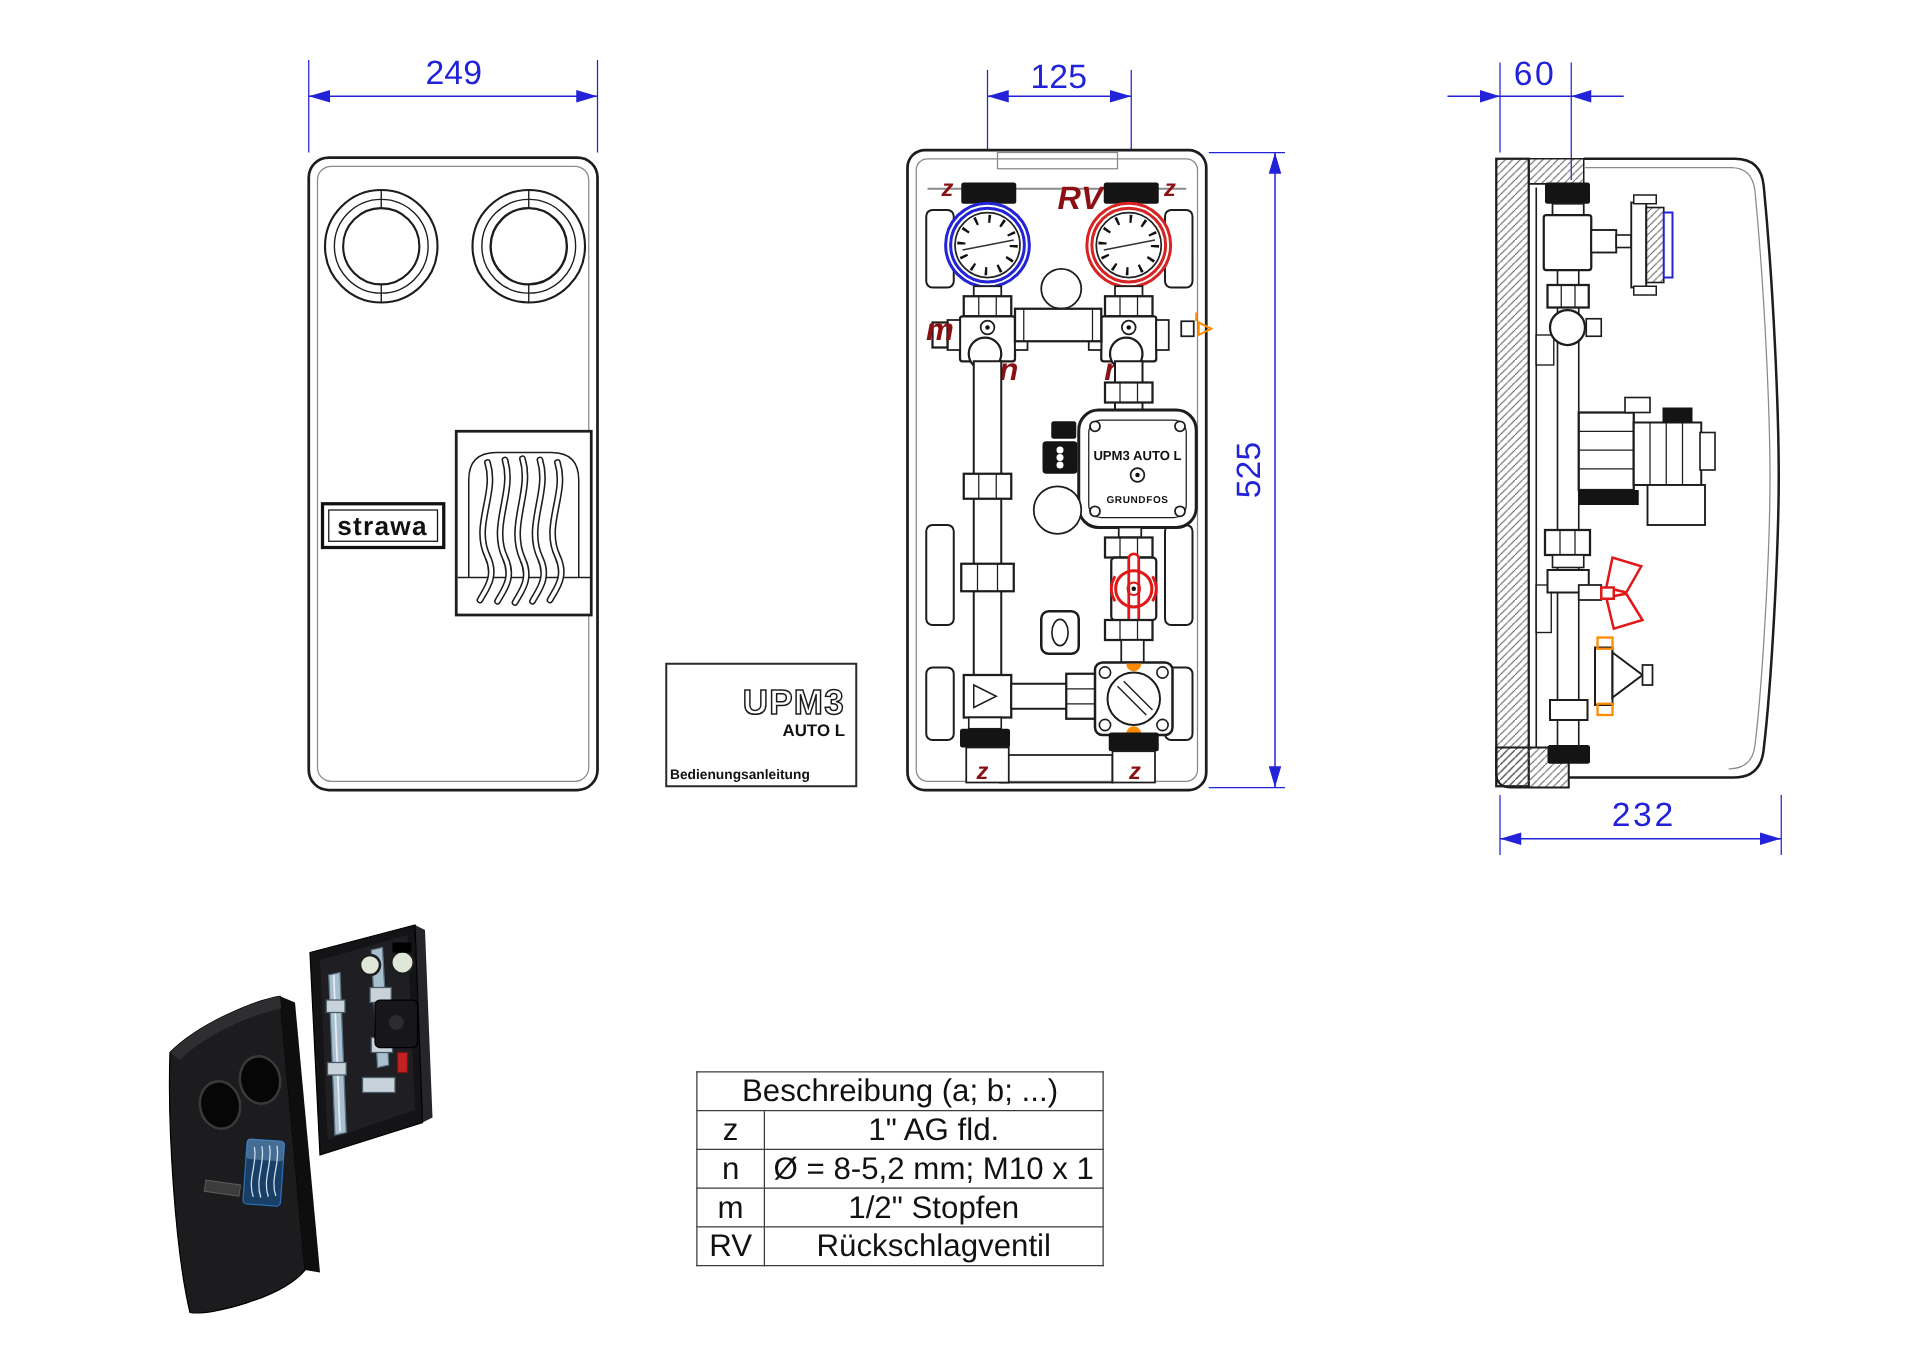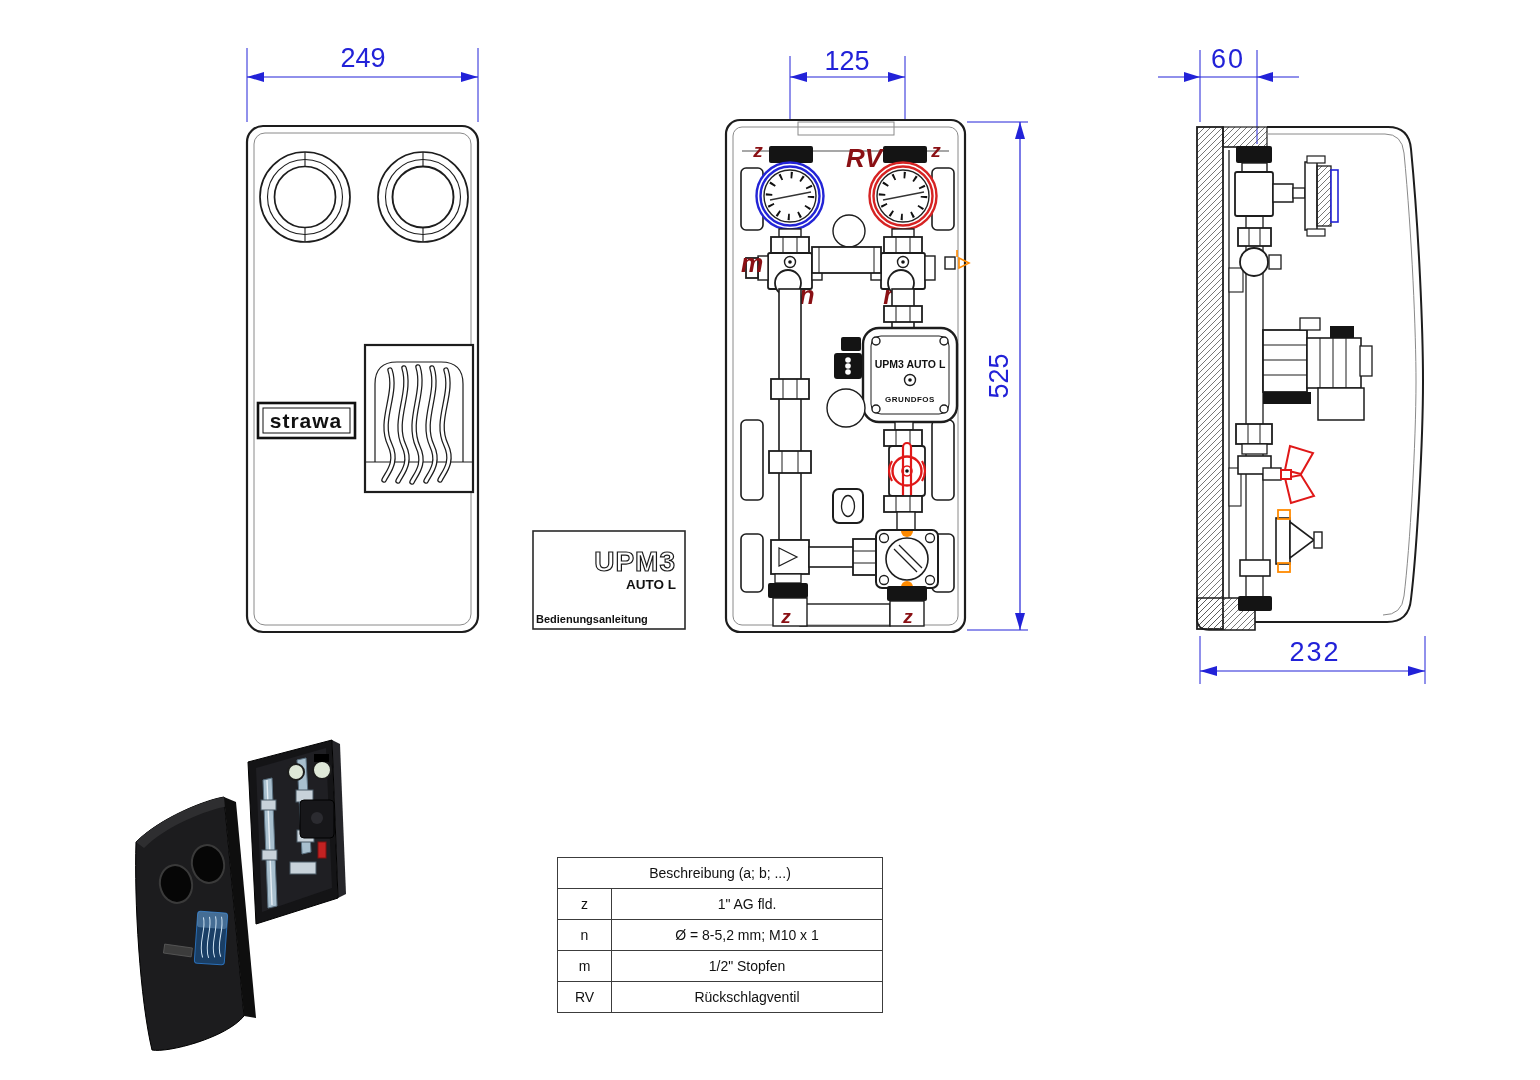--- a/index.html
+++ b/index.html
@@ -4,21 +4,21 @@
 <style>
   html,body{margin:0;padding:0;background:#ffffff;}
   #canvas{position:relative;width:1540px;height:1080px;background:#ffffff;
           font-family:"Liberation Sans",sans-serif;overflow:hidden;}
   svg{position:absolute;}
   svg text{font-family:"Liberation Sans",sans-serif;}
   .dimtxt{fill:#2222d8;font-size:27px;}
   .lbl{fill:#8a1014;font-weight:bold;font-style:italic;}
   .legend{position:absolute;left:557px;top:857px;border-collapse:collapse;background:#fff;}
   .legend td{border:1.6px solid #3c3c3c;text-align:center;vertical-align:middle;
-             color:#111;font-size:14px;height:30px;padding:0 4px;}
+             color:#111;font-size:25px;height:30px;padding:0 4px;}
   .legend td.k{width:45px;}
   .legend td.v{width:262px;}
   .legend td.hdr{height:30px;}
 </style>
 </head>
 <body>
 
 <div id="canvas">
 
   <svg style="left:230px;top:40px" width="280" height="612" viewBox="230 40 280 612">

